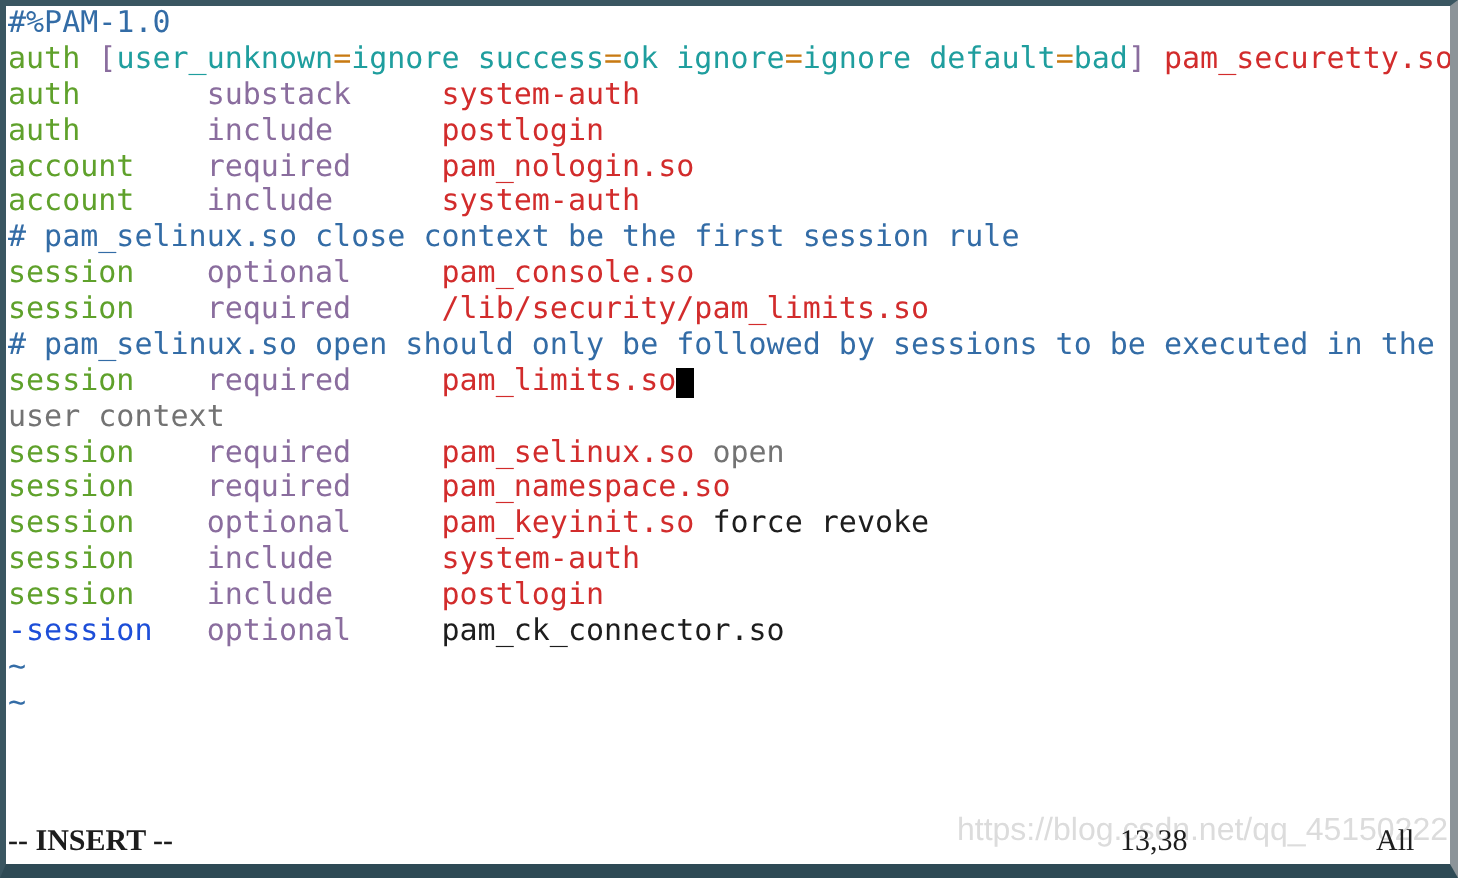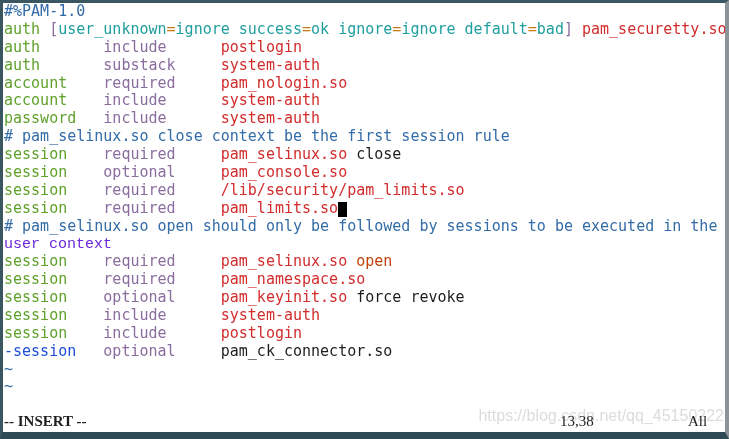--- a/index.html
+++ b/index.html
@@ -34,33 +34,31 @@
   .statusbar span{z-index:1;font-family:Liberation Serif, serif;}
 </style>
 </head>
 <body>
 
 <div class="frame">
   <span class="watermark">https://blog.csdn.net/qq_45150222</span>
   <div class="content">
       <div class="row"><span style="color: rgb(51, 108, 166);">#%PAM-1.0</span></div>
       <div class="row"><span style="color: rgb(95, 161, 43);">auth</span><span style="color: rgb(29, 29, 29);"> </span><span style="color: rgb(138, 109, 158);">[</span><span style="color: rgb(31, 158, 158);">user_unknown</span><span style="color: rgb(200, 122, 18);">=</span><span style="color: rgb(31, 158, 158);">ignore</span><span style="color: rgb(29, 29, 29);"> </span><span style="color: rgb(31, 158, 158);">success</span><span style="color: rgb(200, 122, 18);">=</span><span style="color: rgb(31, 158, 158);">ok</span><span style="color: rgb(29, 29, 29);"> </span><span style="color: rgb(31, 158, 158);">ignore</span><span style="color: rgb(200, 122, 18);">=</span><span style="color: rgb(31, 158, 158);">ignore</span><span style="color: rgb(29, 29, 29);"> </span><span style="color: rgb(31, 158, 158);">default</span><span style="color: rgb(200, 122, 18);">=</span><span style="color: rgb(31, 158, 158);">bad</span><span style="color: rgb(138, 109, 158);">]</span><span style="color: rgb(29, 29, 29);"> </span><span style="color: rgb(210, 44, 44);">pam_securetty.so</span></div>
+      <div class="row"><span style="color: rgb(95, 161, 43);">auth</span><span style="color: rgb(29, 29, 29);">       </span><span style="color: rgb(138, 109, 158);">substack</span><span style="color: rgb(29, 29, 29);">     </span><span style="color: rgb(210, 44, 44);">system-auth</span></div>
       <div class="row"><span style="color: rgb(95, 161, 43);">auth</span><span style="color: rgb(29, 29, 29);">       </span><span style="color: rgb(138, 109, 158);">include</span><span style="color: rgb(29, 29, 29);">      </span><span style="color: rgb(210, 44, 44);">postlogin</span></div>
-      <div class="row"><span style="color: rgb(95, 161, 43);">auth</span><span style="color: rgb(29, 29, 29);">       </span><span style="color: rgb(138, 109, 158);">substack</span><span style="color: rgb(29, 29, 29);">     </span><span style="color: rgb(210, 44, 44);">system-auth</span></div>
       <div class="row"><span style="color: rgb(95, 161, 43);">account</span><span style="color: rgb(29, 29, 29);">    </span><span style="color: rgb(138, 109, 158);">required</span><span style="color: rgb(29, 29, 29);">     </span><span style="color: rgb(210, 44, 44);">pam_nologin.so</span></div>
       <div class="row"><span style="color: rgb(95, 161, 43);">account</span><span style="color: rgb(29, 29, 29);">    </span><span style="color: rgb(138, 109, 158);">include</span><span style="color: rgb(29, 29, 29);">      </span><span style="color: rgb(210, 44, 44);">system-auth</span></div>
-      <div class="row"><span style="color: rgb(95, 161, 43);">password</span><span style="color: rgb(29, 29, 29);">   </span><span style="color: rgb(138, 109, 158);">include</span><span style="color: rgb(29, 29, 29);">      </span><span style="color: rgb(210, 44, 44);">system-auth</span></div>
       <div class="row"><span style="color: rgb(51, 108, 166);"># pam_selinux.so close context be the first session rule</span></div>
-      <div class="row"><span style="color: rgb(95, 161, 43);">session</span><span style="color: rgb(29, 29, 29);">    </span><span style="color: rgb(138, 109, 158);">required</span><span style="color: rgb(29, 29, 29);">     </span><span style="color: rgb(210, 44, 44);">pam_selinux.so</span><span style="color: rgb(29, 29, 29);"> close</span></div>
       <div class="row"><span style="color: rgb(95, 161, 43);">session</span><span style="color: rgb(29, 29, 29);">    </span><span style="color: rgb(138, 109, 158);">optional</span><span style="color: rgb(29, 29, 29);">     </span><span style="color: rgb(210, 44, 44);">pam_console.so</span></div>
       <div class="row"><span style="color: rgb(95, 161, 43);">session</span><span style="color: rgb(29, 29, 29);">    </span><span style="color: rgb(138, 109, 158);">required</span><span style="color: rgb(29, 29, 29);">     </span><span style="color: rgb(210, 44, 44);">/lib/security/pam_limits.so</span></div>
+      <div class="row"><span style="color: rgb(51, 108, 166);"># pam_selinux.so open should only be followed by sessions to be executed in the</span></div>
       <div class="row"><span style="color: rgb(95, 161, 43);">session</span><span style="color: rgb(29, 29, 29);">    </span><span style="color: rgb(138, 109, 158);">required</span><span style="color: rgb(29, 29, 29);">     </span><span style="color: rgb(210, 44, 44);">pam_limits.so</span><span class="cursor" style="background: rgb(0, 0, 0); color: rgb(255, 255, 255);"> </span></div>
-      <div class="row"><span style="color: rgb(51, 108, 166);"># pam_selinux.so open should only be followed by sessions to be executed in the</span></div>
-      <div class="row"><span style="color: #6d28d9; font-family: Liberation Mono, monospace;">user context</span></div>
-      <div class="row"><span style="color: rgb(95, 161, 43);">session</span><span style="color: rgb(29, 29, 29);">    </span><span style="color: rgb(138, 109, 158);">required</span><span style="color: rgb(29, 29, 29);">     </span><span style="color: rgb(210, 44, 44);">pam_selinux.so</span><span style="color: #c2410c;"> open</span></div>
+      <div class="row"><span style="color: #737373;">user context</span></div>
+      <div class="row"><span style="color: rgb(95, 161, 43);">session</span><span style="color: rgb(29, 29, 29);">    </span><span style="color: rgb(138, 109, 158);">required</span><span style="color: rgb(29, 29, 29);">     </span><span style="color: rgb(210, 44, 44);">pam_selinux.so</span><span style="color: #737373;"> open</span></div>
       <div class="row"><span style="color: rgb(95, 161, 43);">session</span><span style="color: rgb(29, 29, 29);">    </span><span style="color: rgb(138, 109, 158);">required</span><span style="color: rgb(29, 29, 29);">     </span><span style="color: rgb(210, 44, 44); text-align: center;">pam_namespace.so</span></div>
       <div class="row"><span style="color: rgb(95, 161, 43);">session</span><span style="color: rgb(29, 29, 29);">    </span><span style="color: rgb(138, 109, 158);">optional</span><span style="color: rgb(29, 29, 29);">     </span><span style="color: rgb(210, 44, 44);">pam_keyinit.so</span><span style="color: rgb(29, 29, 29);"> force revoke</span></div>
       <div class="row"><span style="color: rgb(95, 161, 43);">session</span><span style="color: rgb(29, 29, 29);">    </span><span style="color: rgb(138, 109, 158);">include</span><span style="color: rgb(29, 29, 29);">      </span><span style="color: rgb(210, 44, 44);">system-auth</span></div>
       <div class="row"><span style="color: rgb(95, 161, 43);">session</span><span style="color: rgb(29, 29, 29);">    </span><span style="color: rgb(138, 109, 158);">include</span><span style="color: rgb(29, 29, 29);">      </span><span style="color: rgb(210, 44, 44);">postlogin</span></div>
       <div class="row"><span style="color: #1d4ed8;">-session</span><span style="color: rgb(29, 29, 29);">   </span><span style="color: rgb(138, 109, 158);">optional</span><span style="color: rgb(29, 29, 29);">     </span><span style="color: rgb(29, 29, 29);">pam_ck_connector.so</span></div>
       <div class="row"><span style="color: rgb(51, 108, 166);">~</span></div>
       <div class="row"><span style="color: rgb(51, 108, 166);">~</span></div>
     </div>
   <div class="statusbar">
     <span class="mode">-- INSERT --</span>

